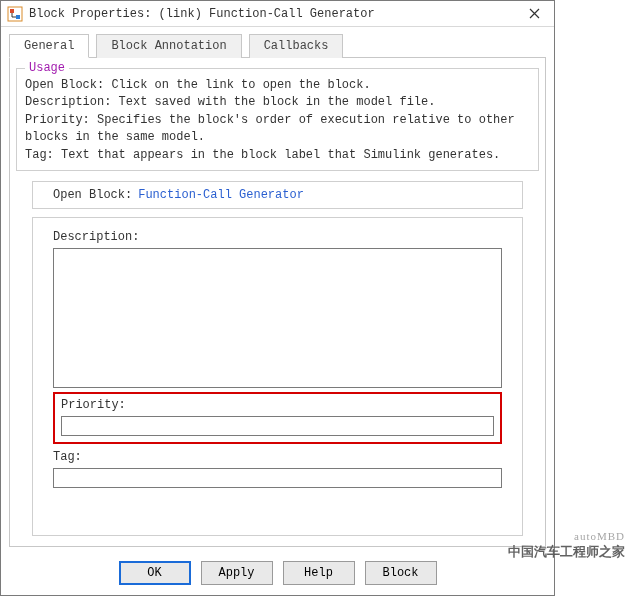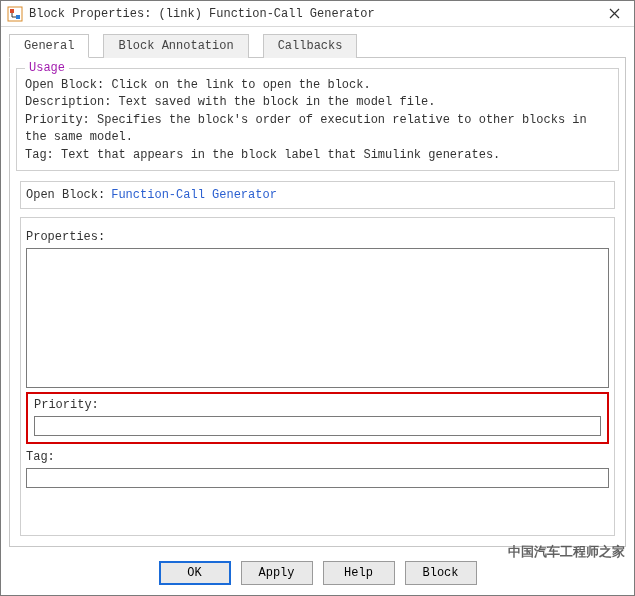--- a/index.html
+++ b/index.html
@@ -9,21 +9,21 @@
     font-family: "Microsoft YaHei", "SimSun", Arial, sans-serif;
     font-size: 12px;
     background: #fff;
     color: #333;
     width: 635px;
     height: 596px;
     overflow: hidden;
     position: relative;
   }
   .window {
-    width: 635px;
+    width: 555px;
     height: 596px;
     border: 1px solid #7a7a7a;
     background: #fff;
     display: flex;
     flex-direction: column;
   }
   .titlebar {
     height: 26px;
     background: #fff;
     display: flex;
@@ -43,21 +43,21 @@
     color: #333;
   }
   .titlebar .close-btn {
     width: 40px; height: 26px;
     display: flex; align-items: center; justify-content: center;
     cursor: pointer;
   }
   .tabs {
     display: flex;
     padding: 6px 8px 0 8px;
-    gap: 14px;
+    gap: 7px;
   }
   .tab {
     padding: 4px 14px;
     font-family: "Consolas", "Courier New", monospace;
     font-size: 12px;
     color: #444;
     border: 1px solid #c7c7c7;
     border-bottom: none;
     background: #f0f0f0;
     cursor: pointer;
@@ -95,22 +95,22 @@
   }
   .mono {
     font-family: "Consolas", "Courier New", monospace;
     font-size: 12px;
     color: #333;
     line-height: 1.45;
     white-space: pre-wrap;
   }
   .panel {
     border: 1px solid #cfcfcf;
-    margin: 4px 4px;
-    padding: 6px 5px;
+    margin: 4px 16px;
+    padding: 6px 20px;
   }
   .open-block-row {
     display: flex;
     align-items: baseline;
     gap: 6px;
     font-family: "Consolas", "Courier New", monospace;
     font-size: 12px;
   }
   .link {
     color: #2a5fd0;
@@ -220,21 +220,21 @@
     </div>
 
     <div class="panel">
       <div class="open-block-row">
         <span>Open Block:</span>
         <span class="link">Function-Call Generator</span>
       </div>
     </div>
 
     <div class="panel" style="flex:1; display:flex; flex-direction:column;">
-      <div class="field-label">Properties:</div>
+      <div class="field-label">Description:</div>
       <textarea class="desc" style=""></textarea>
 
       <div class="priority-wrap">
         <div class="field-label" style="margin-top:0;">Priority:</div>
         <input class="line" type="text" value="" style="">
       </div>
 
       <div class="field-label">Tag:</div>
       <input class="line" type="text" value="" style="">
     </div>
@@ -242,16 +242,17 @@
   </div>
 
   <div class="button-row">
     <button class="dlg primary">OK</button>
     <button class="dlg">Apply</button>
     <button class="dlg">Help</button>
     <button class="dlg">Block</button>
   </div>
 
   <div class="watermark">
+    <div class="brand">autoMBD</div>
     <div class="cn">中国汽车工程师之家</div>
   </div>
 
 </div>
 
 </body></html>

